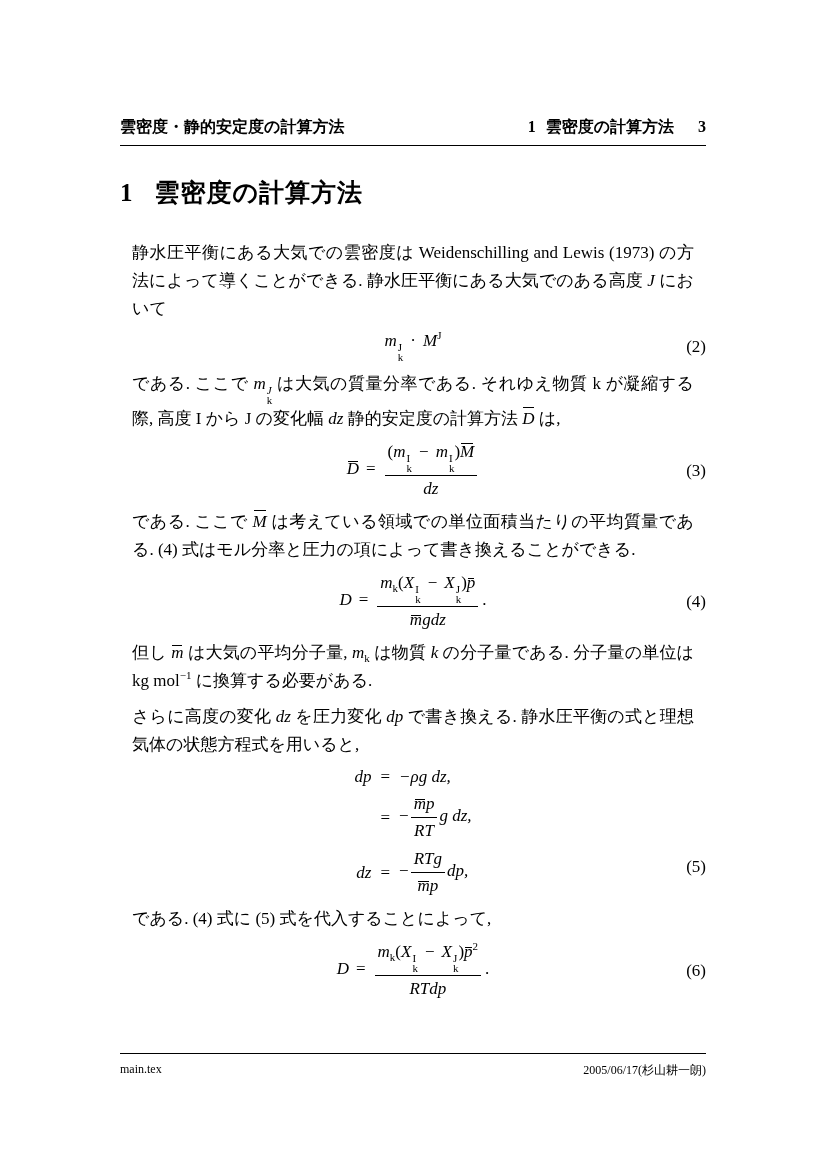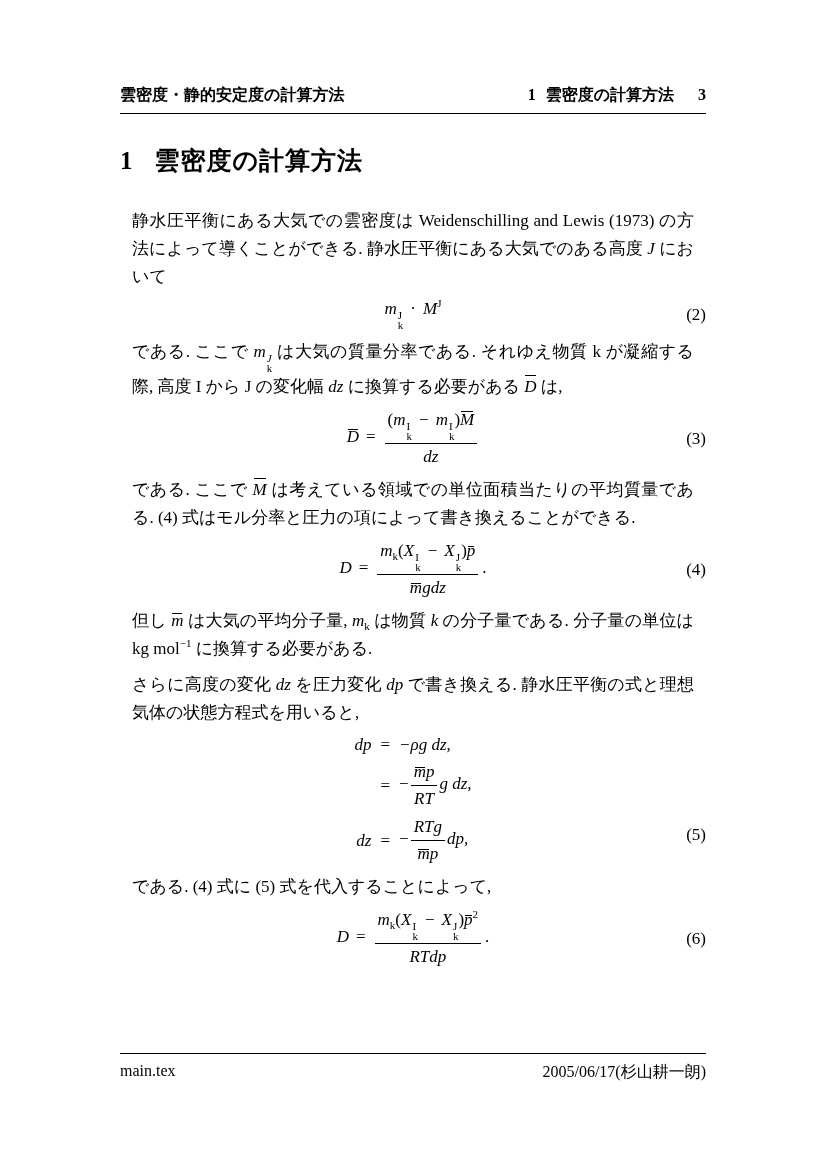--- a/index.html
+++ b/index.html
@@ -6,21 +6,21 @@
   .page{
     position:relative;
     width:826px;height:1169px;
     background:#ffffff;color:#000000;
     font-family:"Liberation Serif","DejaVu Serif",serif;
     overflow:hidden;
   }
   .content{position:absolute;left:120px;top:0;width:586px;}
 
   
-  .hdr{padding-top:85px;display:flex;justify-content:space-between;align-items:baseline;}
+  .hdr{padding-top:85px;display:flex;justify-content:space-between;align-items:baseline;margin-top:32px;}
   .hdr-left{font-family:"Liberation Sans","DejaVu Sans",sans-serif;font-weight:bold;font-size:16px;}
   .hdr-right{display:flex;align-items:baseline;gap:10px;}
   .hdr-secno,.hdr-pageno{font-weight:bold;font-size:16px;}
   .hdr-sectitle{font-family:"Liberation Sans","DejaVu Sans",sans-serif;font-weight:bold;font-size:16px;}
   .hdr-pageno{margin-left:14px;}
   .hrule{border:0;border-top:1.5px solid #000;margin:7px 0 0 0;}
 
   
   .h1{margin:30px 0 30px 0;display:flex;align-items:baseline;gap:22px;}
   .h1-num{font-size:25px;font-weight:bold;}
@@ -50,21 +50,21 @@
 
   .agrid{display:inline-grid;grid-template-columns:auto auto auto;column-gap:9px;row-gap:6px;align-items:center;}
   .al{justify-self:end;}
   .ac{justify-self:center;}
   .ar{justify-self:start;text-align:left;}
   .eqno5{top:auto;bottom:20px;transform:none;}
 
   
   .ftr{position:absolute;left:120px;top:1053px;width:586px;}
   .frule{border:0;border-top:1px solid #000;margin:0;}
-  .ftr-row{display:flex;justify-content:space-between;font-size:16px;margin-top:8px;}
+  .ftr-row{display:flex;justify-content:space-between;font-size:12px;margin-top:8px;}
 </style>
 </head>
 <body>
 
 <div class="page">
   <div class="content">
 
     <div class="hdr">
       <span class="hdr-left">雲密度・静的安定度の計算方法</span>
       <span class="hdr-right">
@@ -88,21 +88,21 @@
       <span><span class="mi">m</span><span class="ss">
             <span class="rm">J</span>
             <span class="rm">k</span>
           </span><span class="rel">·</span><span class="mi">M</span><span class="rsup">J</span></span>
       <span class="eqno">(2)</span>
     </div>
 
     <p class="para"><span>である. ここで </span><span class="mi">m</span><span class="ss">
           <span class="mi">J</span>
           <span class="rm">k</span>
-        </span><span> は大気の質量分率である. それゆえ物質 </span><span class="rm">k</span><span> が凝縮する際, 高度 </span><span class="rm">I</span><span> から </span><span class="rm">J</span><span> の変化幅 </span><span class="mi">dz</span><span> に換算する必要がある </span><span class="ov ov-cap mi">D</span><span> は,</span></p>
+        </span><span> は大気の質量分率である. それゆえ物質 </span><span class="rm">k</span><span> が凝縮する際, 高度 </span><span class="rm">I</span><span> から </span><span class="rm">J</span><span> の変化幅 </span><span class="mi">dz</span><span> 静的安定度の計算方法 </span><span class="ov ov-cap mi">D</span><span> は,</span></p>
 
     <div class="eq">
       <span><span class="ov ov-cap mi">D</span><span class="rel">=</span><span class="frac"><span class="fnum"><span class="rm">(</span><span class="mi">m</span><span class="ss">
                 <span class="rm">I</span>
                 <span class="rm">k</span>
               </span><span class="rel">−</span><span class="mi">m</span><span class="ss">
                 <span class="rm">I</span>
                 <span class="rm">k</span>
               </span><span class="rm">)</span><span class="ov ov-cap mi">M</span></span><span class="fden mi">dz</span></span></span>
       <span class="eqno">(3)</span>

